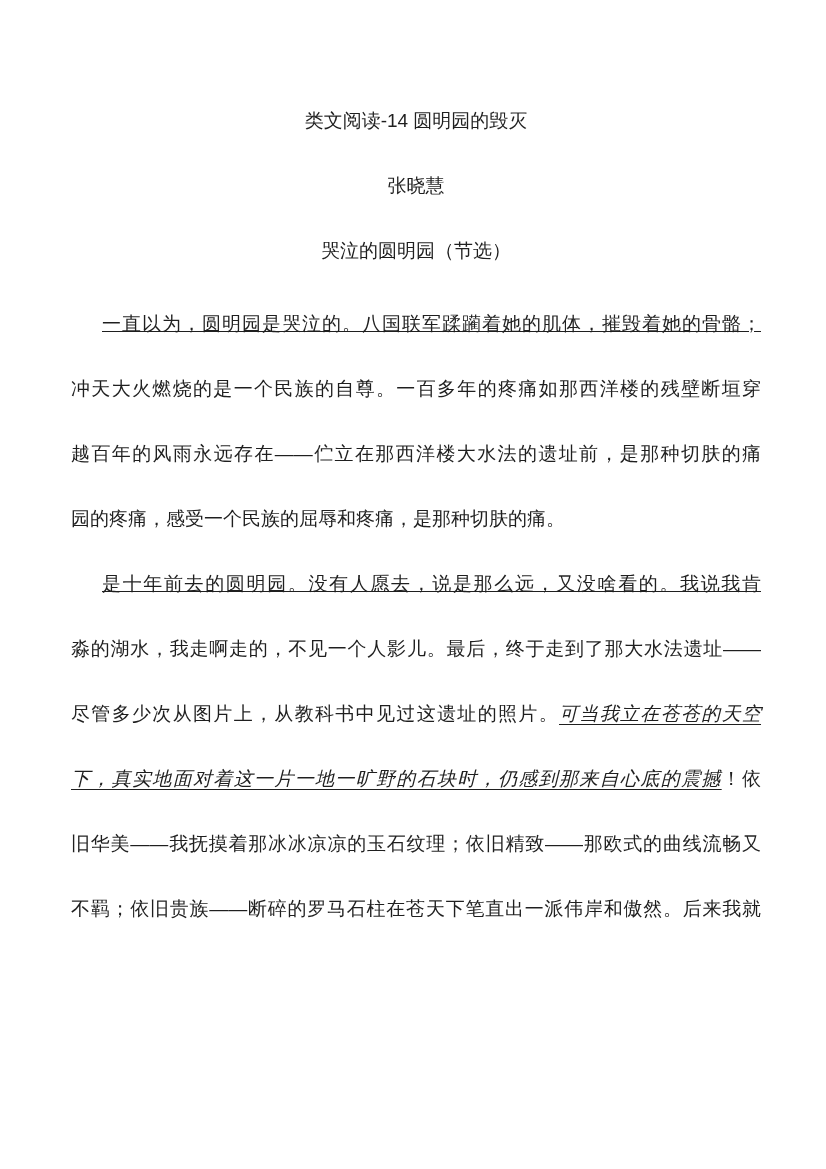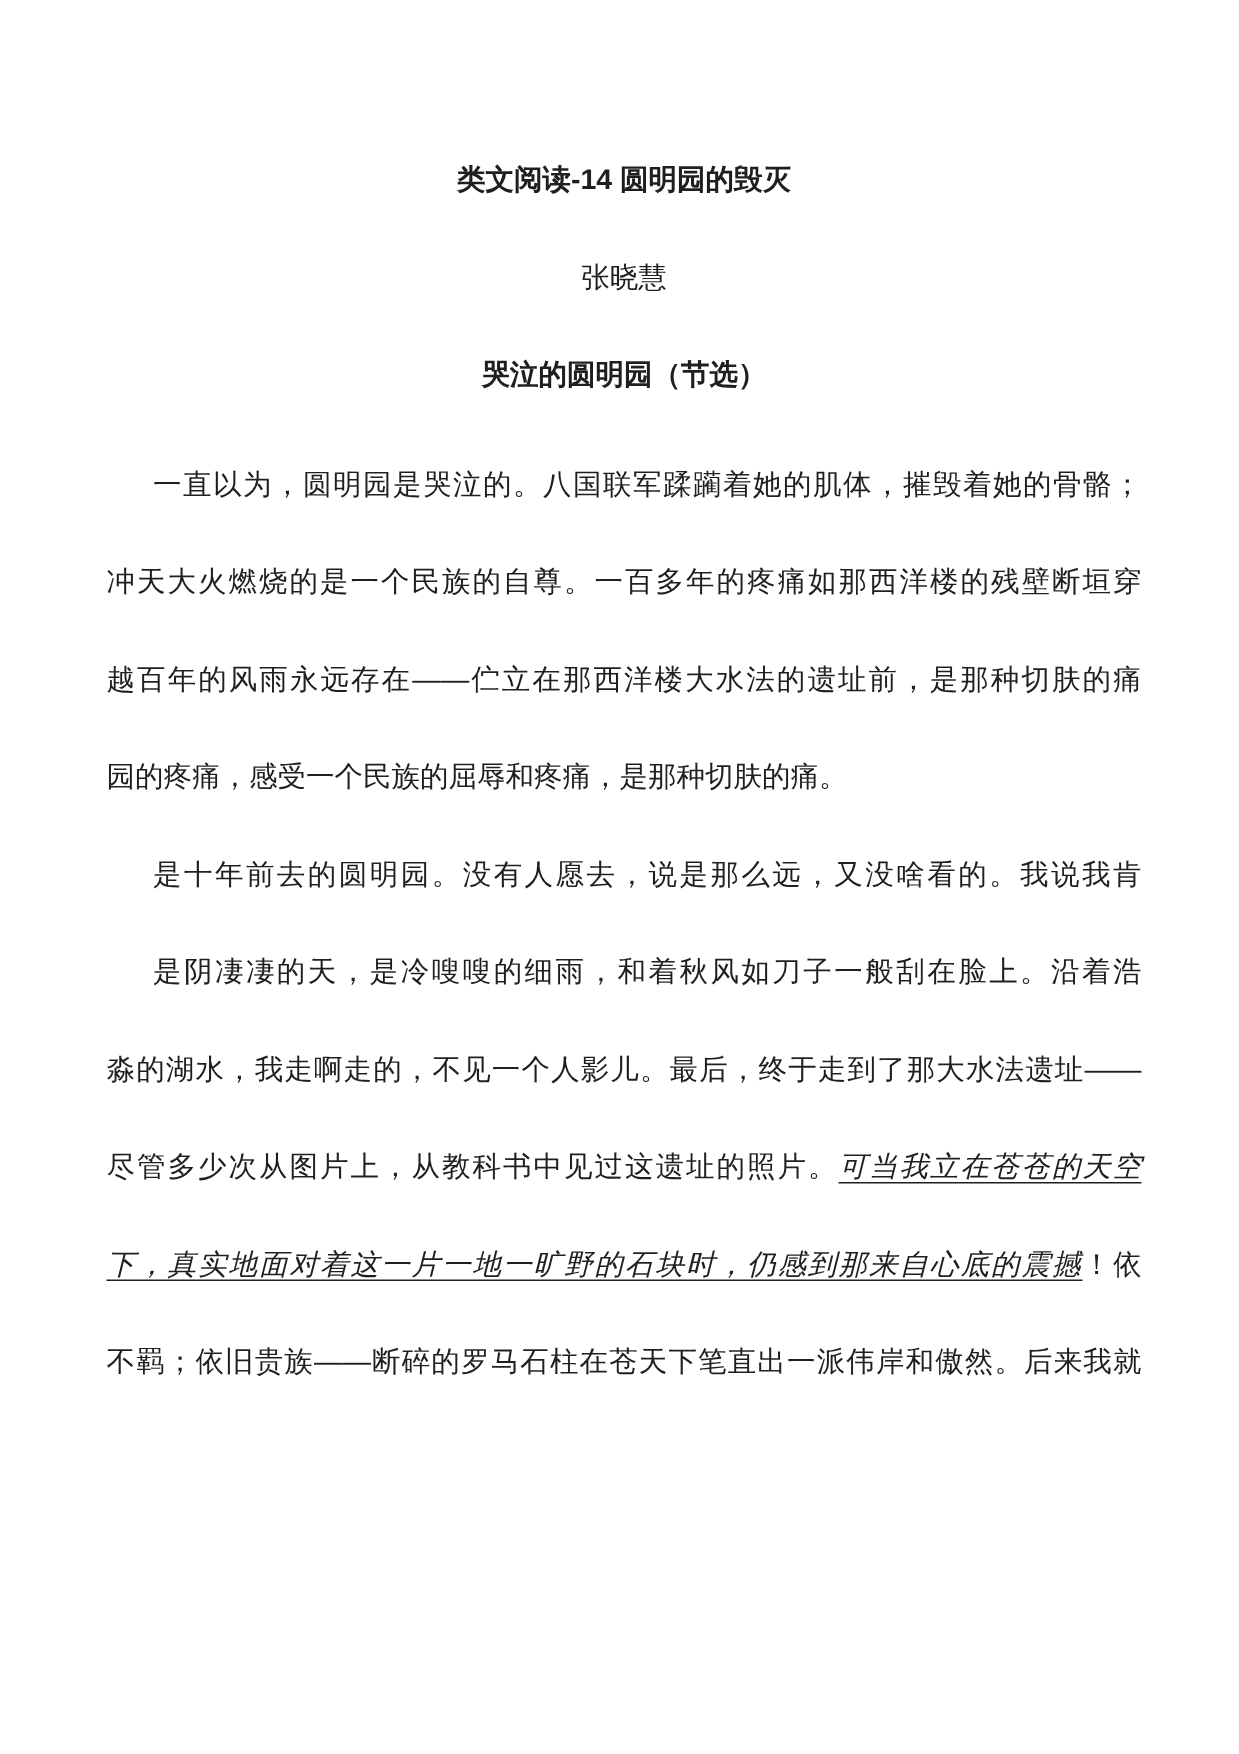--- a/index.html
+++ b/index.html
@@ -19,24 +19,24 @@
     width: 690px;
   }
   .line {
     display: block;
     height: 65px;
     line-height: 65px;
     font-size: 19px;
     white-space: nowrap;
   }
   .titleblock .line { white-space: normal; }
-  .t  { font-weight: bold; text-align: center; }
+  .t  { font-weight: normal; text-align: center; }
   .c  { text-align: center; }
   .j  { text-align: justify; text-align-last: justify; white-space: normal; }
-  .ind { padding-left: 31px; }
+  .ind { padding-left: 31px; text-decoration: underline; }
   .bodyblock { margin-top: 8px; }
   .useg {
     text-decoration: underline;
     text-underline-offset: 4px;
     text-decoration-thickness: 1px;
     font-style: italic;
   }
 </style>
 </head>
 <body>
@@ -67,31 +67,31 @@
         </div>
       </div>
 
       <div>
         <div class="line j ind">
           <span>是十年前去的圆明园。没有人愿去，说是那么远，又没啥看的。我说我肯</span>
         </div>
       </div>
 
       <div>
-        <div class="line j ind">
-          <span>是阴凄凄的天，是冷嗖嗖的细雨，和着秋风如刀子一般刮在脸上。沿着浩</span>
-        </div>
         <div class="line j">
           <span>淼的湖水，我走啊走的，不见一个人影儿。最后，终于走到了那大水法遗址——</span>
         </div>
         <div class="line j">
           <span>尽管多少次从图片上，从教科书中见过这遗址的照片。</span><span class="useg">可当我立在苍苍的天空</span>
         </div>
         <div class="line j">
           <span class="useg">下，真实地面对着这一片一地一旷野的石块时，仍感到那来自心底的震撼</span><span>！依</span>
+        </div>
+        <div class="line j">
+          <span>旧华美——我抚摸着那冰冰凉凉的玉石纹理；依旧精致——那欧式的曲线流畅又</span>
         </div>
         <div class="line j">
           <span>不羁；依旧贵族——断碎的罗马石柱在苍天下笔直出一派伟岸和傲然。后来我就</span>
         </div>
       </div>
 
     </div>
   </div>
 </div>
 

